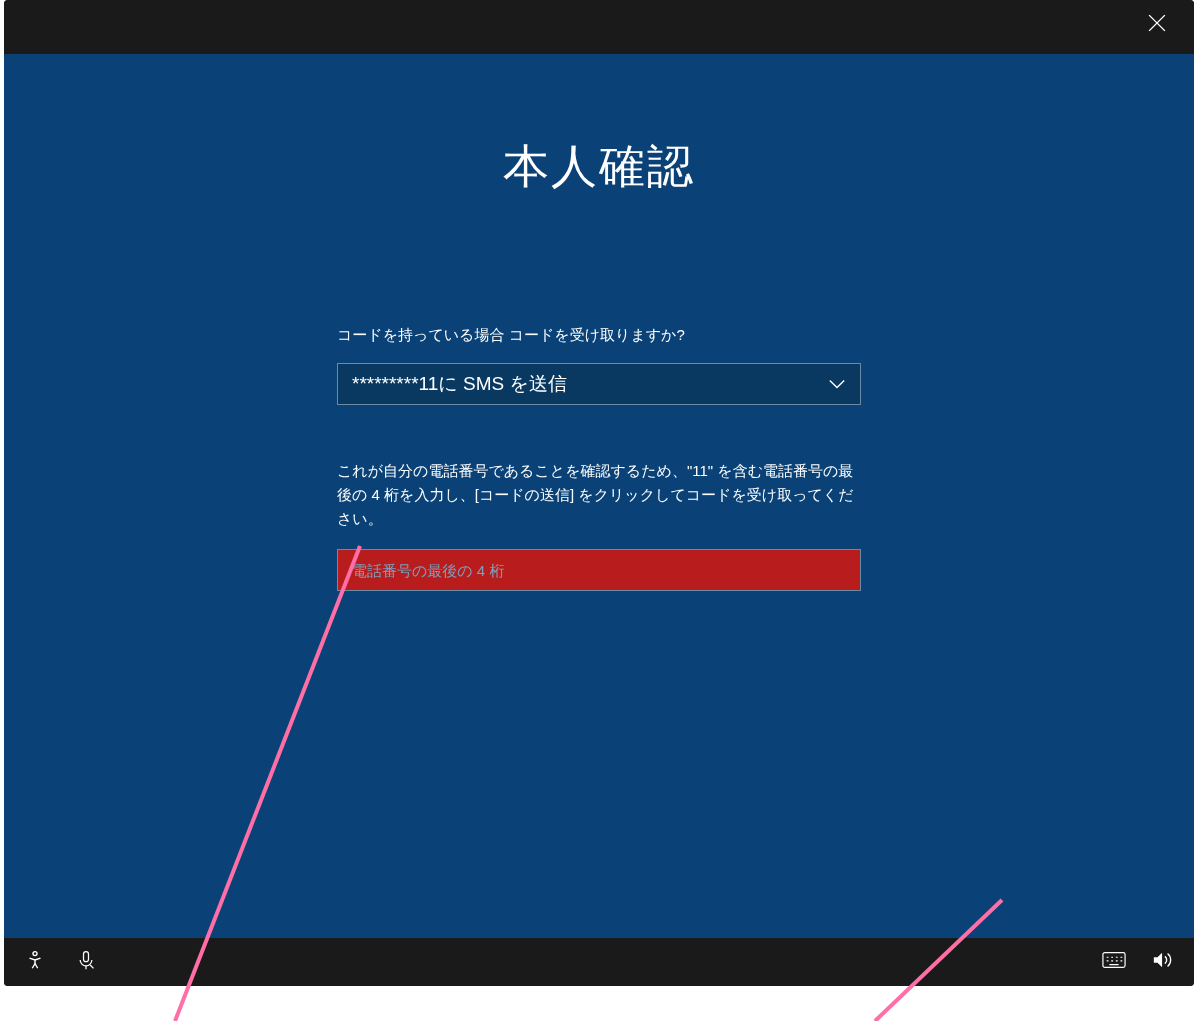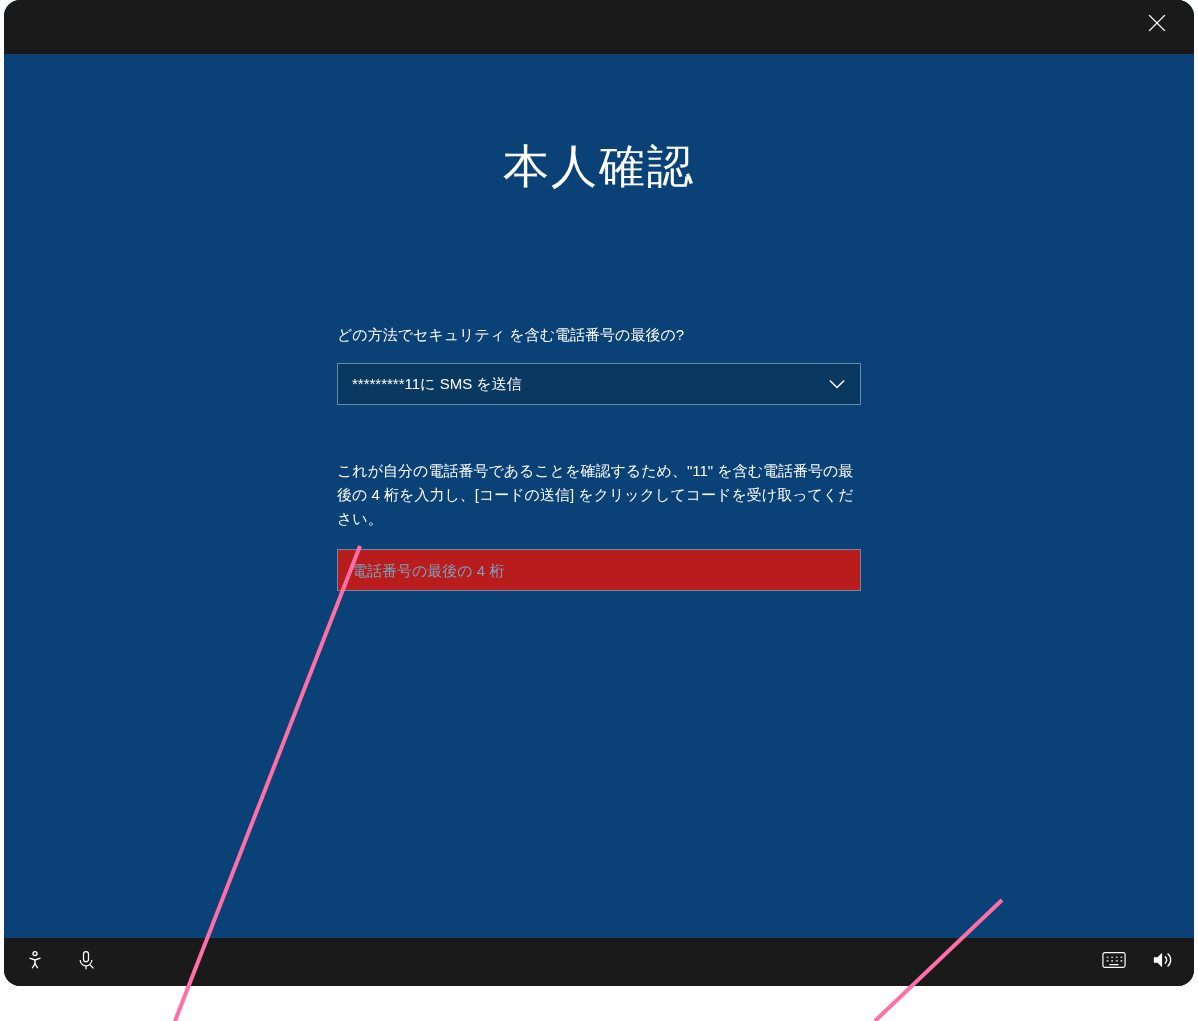--- a/index.html
+++ b/index.html
@@ -15,21 +15,21 @@
       overflow: hidden;
       position: relative;
     }
     .window {
       position: absolute;
       top: 0;
       left: 4px;
       width: 1190px;
       height: 986px;
       background: #0a4277;
-      border-radius: 16px;
+      border-radius: 4px;
       overflow: hidden;
     }
     .titlebar {
       height: 54px;
       background: #1a1a1a;
       display: flex;
       justify-content: flex-end;
       align-items: flex-start;
       padding-top: 14px;
       padding-right: 28px;
@@ -67,21 +67,21 @@
       color: #ffffff;
       font-size: 15px;
       margin-bottom: 18px;
     }
     .select-box {
       width: 100%;
       height: 42px;
       background: #093961;
       border: 1px solid #6a8aa5;
       color: #ffffff;
-      font-size: 15px;
+      font-size: 19px;
       padding: 0 14px;
       display: flex;
       align-items: center;
       justify-content: space-between;
       cursor: pointer;
     }
     .select-box .chev {
       display: flex;
     }
     .select-box .chev svg {
@@ -185,21 +185,21 @@
             <line x1="15" y1="1" x2="1" y2="15" stroke="#ffffff" stroke-width="1.2"></line>
           </svg>
       </span>
     </div>
   </div>
 
   <div class="content">
     <h1 class="page-title">本人確認</h1>
 
     <div class="form-area">
-      <div class="question-label">どの方法でセキュリティ を含む電話番号の最後の?</div>
+      <div class="question-label">コードを持っている場合 コードを受け取りますか?</div>
 
       <div class="select-box">
         <span>*********11に SMS を送信</span>
         <span class="chev">
           <svg viewBox="0 0 20 12">
               <polyline points="2,2 10,10 18,2" stroke-width="1.5" fill="none"></polyline>
             </svg>
         </span>
       </div>
 

